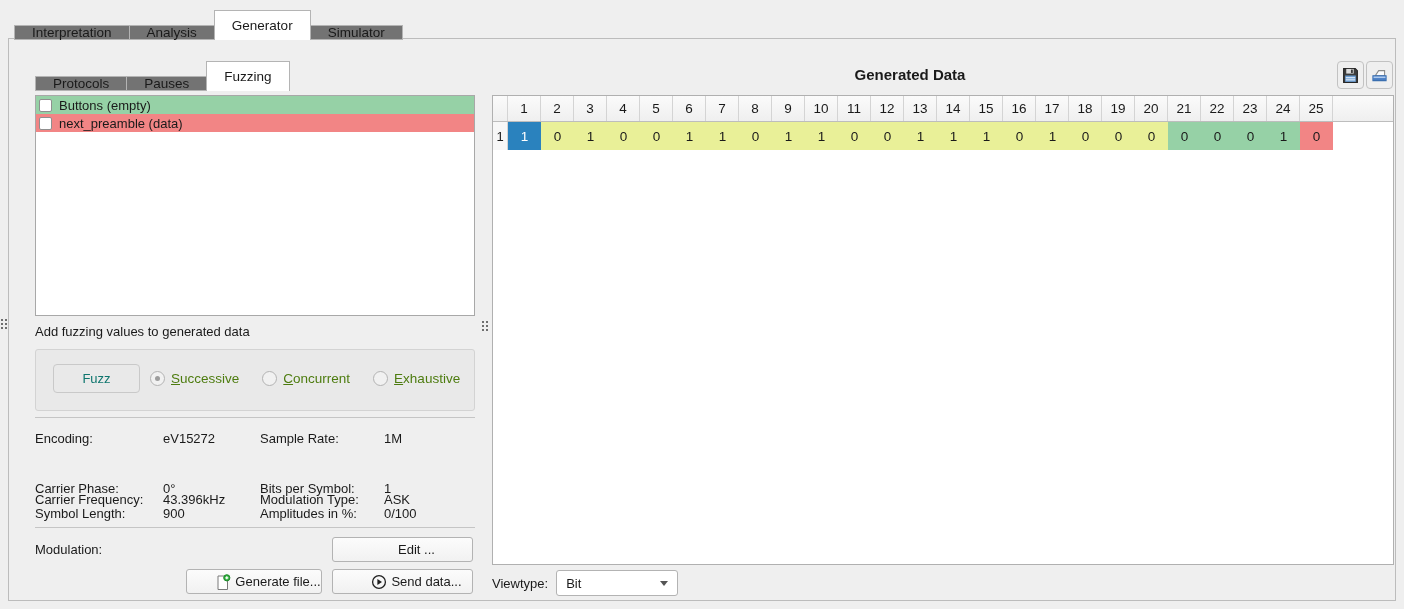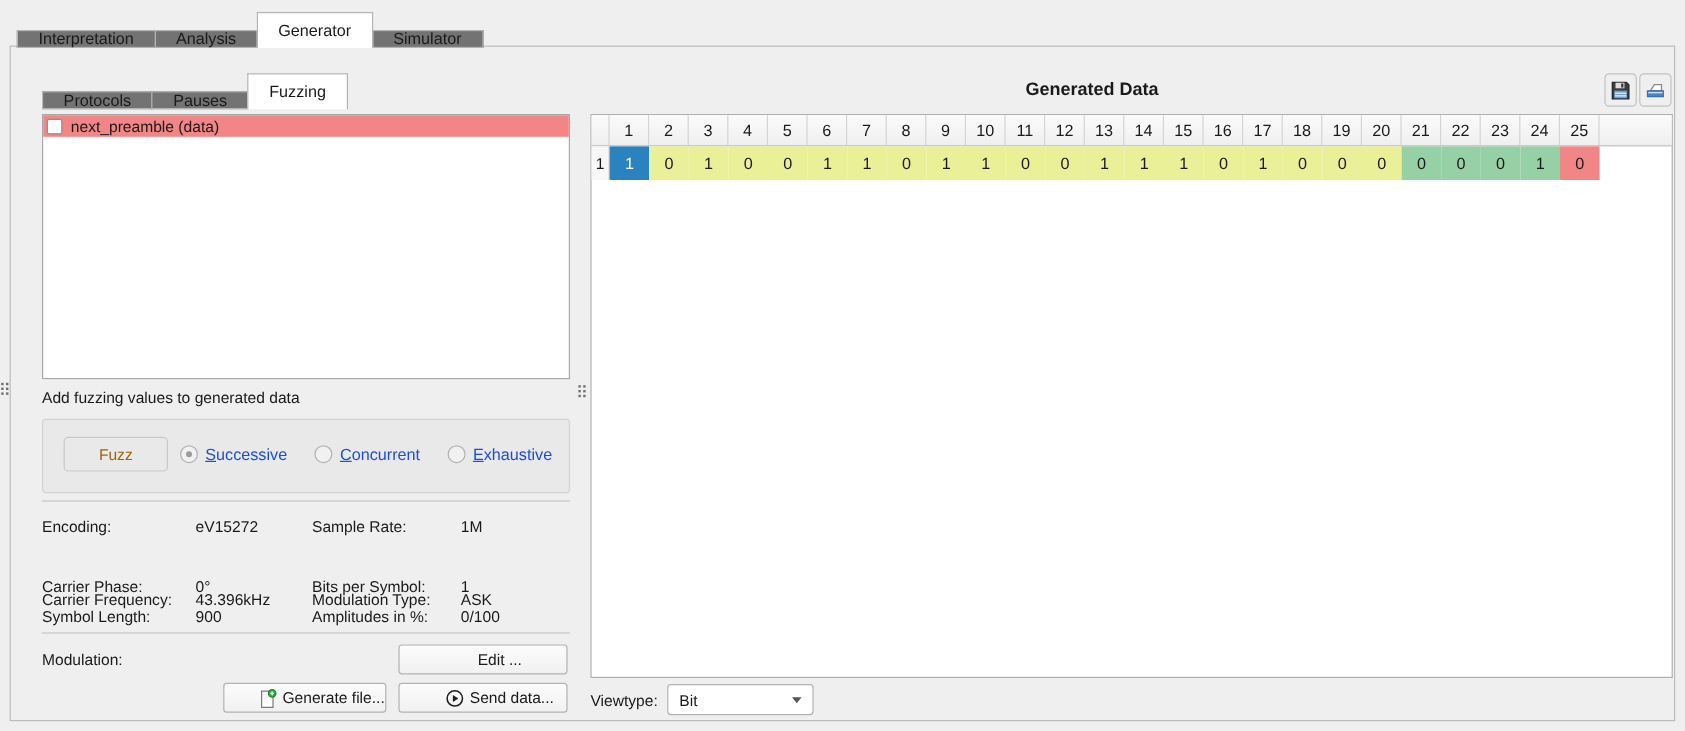--- a/index.html
+++ b/index.html
@@ -28,24 +28,24 @@
   .fuzz-item{height:18px;display:flex;align-items:center;padding-left:3px;font-size:13px;}
   .checkbox{width:13px;height:13px;flex:none;background:#fff;border:1px solid #8f8f8f;
     border-radius:2px;margin-right:7px;}
 
   #add-label{position:absolute;left:35px;top:324px;font-size:13px;}
 
   
   #fuzz-group{position:absolute;left:35px;top:349px;width:440px;height:62px;
     background:#e9e9e9;border:1px solid #d3d3d3;border-radius:3px;}
   #fuzz-btn{position:absolute;left:53px;top:364px;width:87px;height:29px;
-    background:#e9e9e9;border:1px solid #c9c9c9;border-radius:4px;color:#a16207;
+    background:#e9e9e9;border:1px solid #c9c9c9;border-radius:4px;color:#0f766e;
     font-size:13px;display:flex;align-items:center;justify-content:center;}
   #fuzz-modes{position:absolute;left:150px;top:364px;height:29px;display:flex;
-    align-items:center;gap:23px;color:#1d4ed8;font-size:13.5px;}
+    align-items:center;gap:23px;color:#4d7c0f;font-size:13.5px;}
   .radio-opt{display:flex;align-items:center;}
   .radio{width:15px;height:15px;border:1px solid #b3b3b3;border-radius:50%;
     background:#f1f1f1;margin-right:6px;position:relative;flex:none;}
   .radio.sel::after{content:"";position:absolute;left:4px;top:4px;width:5px;height:5px;
     background:#9d9d9d;border-radius:50%;}
   .radio-opt u{text-decoration:underline;}
 
   .hline{position:absolute;left:35px;width:440px;border-top:1px solid #c5c5c5;}
 
   
@@ -122,20 +122,24 @@
 <div class="grip" style="left:482px;top:321px;">
   <i></i>
     <i></i>
     <i></i>
     <i></i>
     <i></i>
     <i></i>
 </div>
 
 <div id="fuzz-list">
+    <div class="fuzz-item" style="background: rgb(150, 209, 166);">
+      <span class="checkbox"></span>
+      <span>Buttons (empty)</span>
+    </div>
     <div class="fuzz-item" style="background: rgb(242, 133, 133);">
       <span class="checkbox"></span>
       <span>next_preamble (data)</span>
     </div>
   </div>
 
 <div id="add-label">Add fuzzing values to generated data</div>
 
 <div id="fuzz-group"></div>
 <div id="fuzz-btn">Fuzz</div>

